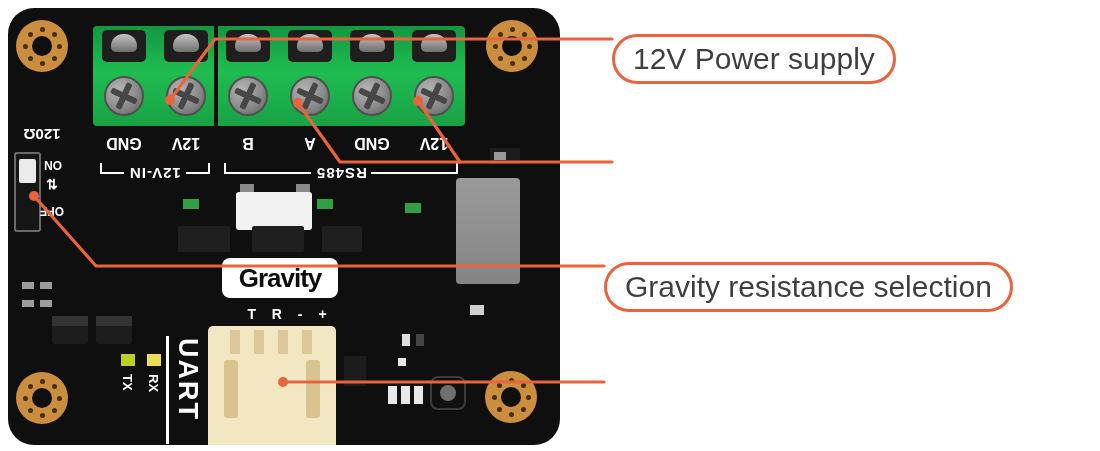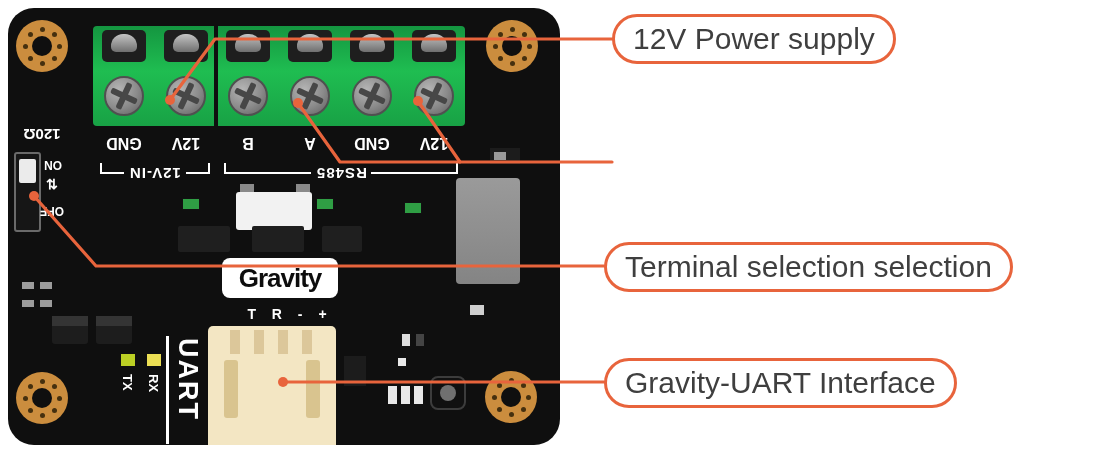--- a/index.html
+++ b/index.html
@@ -32,21 +32,21 @@
   .silk { color:#ffffff; font-weight:bold; }
   .pinlbl { position:absolute; top:124px; width:56px; height:22px; line-height:22px; text-align:center; font-size:16px; transform:rotate(180deg); }
   .bracket { position:absolute; top:152px; height:26px; display:flex; align-items:center; gap:5px; }
   .bracket .bline { flex:1; height:2px; background:#fff; }
   .bracket .blbl { transform:rotate(180deg); font-size:15px; font-weight:bold; color:#fff; letter-spacing:1px; }
   .bracket::before, .bracket::after { content:""; position:absolute; top:calc(50% - 10px); width:2px; height:10px; background:#fff; }
   .bracket::before { left:0; } .bracket::after { right:0; }
 
   
   .callout { position:absolute; z-index:6; background:#ffffff; border:3px solid #E8643C; border-radius:25px;
-    padding:5px 18px; font-size:30px; line-height:34px; color:#3f3f3f; white-space:nowrap; }
+    padding:5px 18px; font-size:30px; line-height:34px; color:#3f3f3f; white-space:nowrap;margin-top:20px; }
 
   svg.lines { position:absolute; left:0; top:0; z-index:5; pointer-events:none; }
 
   .vtext { writing-mode:vertical-rl; color:#fff; font-weight:bold; }
 </style>
 </head>
 <body>
 
 <div class="stage">
 
@@ -172,19 +172,16 @@
       <circle cx="418" cy="101" r="5"></circle>
       <circle cx="34" cy="196" r="5"></circle>
       <circle cx="283" cy="382" r="5"></circle>
     </g>
   </svg>
 
   <div class="callout" style="left:612px;top:14px;">
     <span>12V Power supply</span>
   </div>
   <div class="callout" style="left:604px;top:242px;">
-    <span>Terminal selection selection</span>
-  </div>
-  <div class="callout" style="left:604px;top:358px;">
-    <span>Gravity-UART Interface</span>
+    <span>Gravity resistance selection</span>
   </div>
 
 </div>
 
 </body></html>

